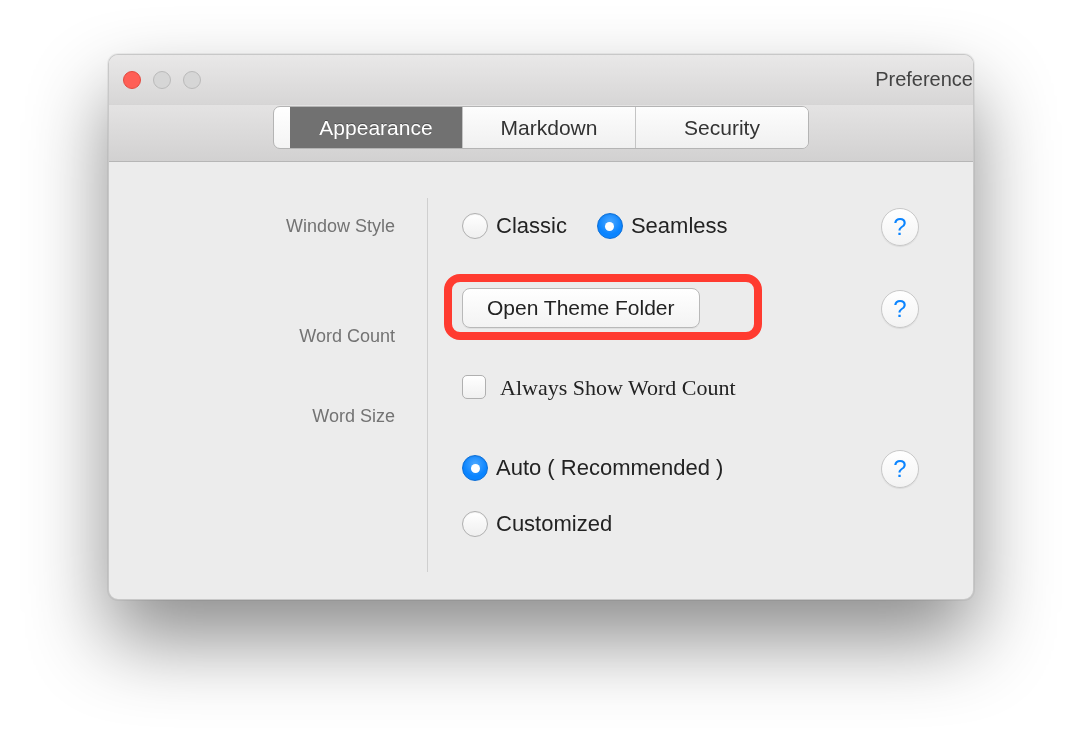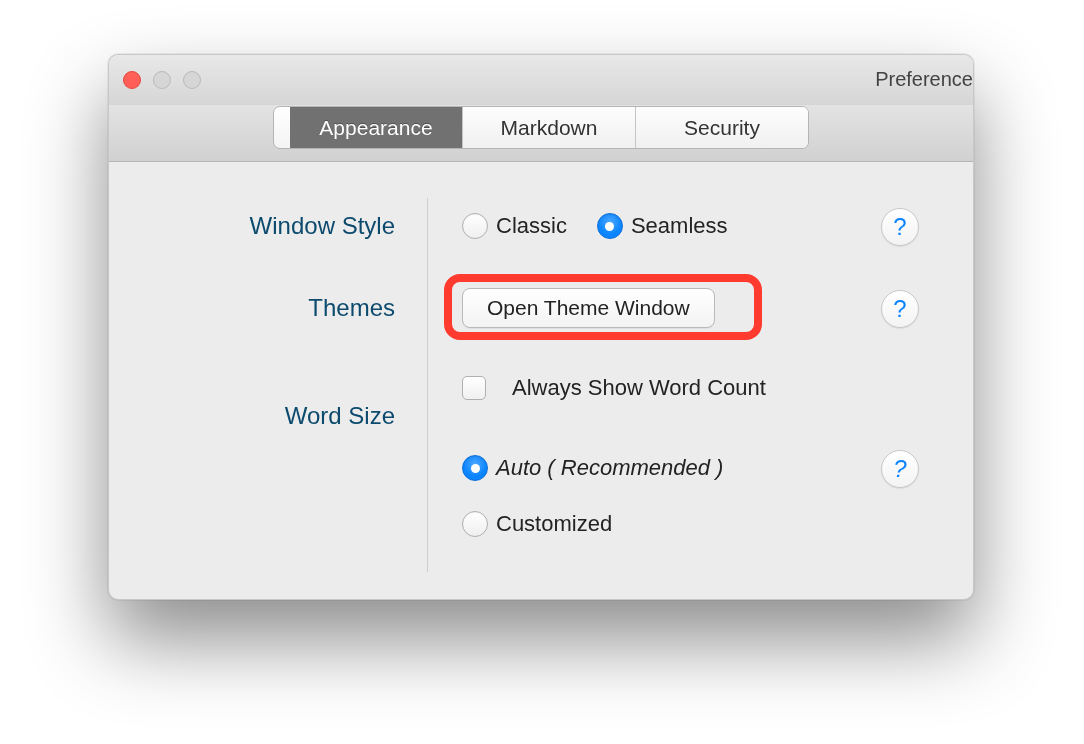--- a/index.html
+++ b/index.html
@@ -114,21 +114,21 @@
     flex: 1;
     display: flex;
     flex-direction: column;
     position: relative;
   }
   .row {
     display: flex;
     align-items: center;
     min-height: 52px;
   }
-  .row.lbl { justify-content: flex-end; font-size: 24px; color:#0c4a6e;text-align:right;}
+  .row.lbl { justify-content: flex-end; font-size: 18px; color:#737373;text-align:right;}
   .spacer { height: 30px; }
   .spacer2 { height: 28px; }
   .spacer3 { height: 28px; }
 
   
   .radio {
     display: inline-flex;
     align-items: center;
     gap: 8px;
     margin-right: 30px;
@@ -154,22 +154,22 @@
     width: 9px;
     height: 9px;
     border-radius: 50%;
     background: #fff;
   }
   .radio .rlabel { font-size: 22px; color:#232323; }
 
   
   .checkbox {
     display: inline-flex;
-    align-items: center;
-    gap: 26px;
+    gap: 14px;
+    font-family: Liberation Serif, serif;
   }
   .checkbox .box {
     width: 22px;
     height: 22px;
     border-radius: 5px;
     border: 1px solid #b0b0b0;
     background: linear-gradient(#ffffff,#f0f0f0);
   }
   .checkbox .clabel { font-size: 22px; color:#232323; }
 
@@ -238,22 +238,22 @@
       <div class="seg-item">Markdown</div>
       <div class="seg-item">Security</div>
     </div>
   </div>
 
   <div class="content">
 
     <div class="labels">
       <div class="row lbl" style="margin-top:2px">Window Style</div>
       <div class="spacer"></div>
-      <div class="row lbl">Themes</div>
       <div class="spacer2"></div>
+      <div class="row lbl">Word Count</div>
       <div class="spacer3"></div>
       <div class="row lbl">Word Size</div>
     </div>
 
     <div class="controls">
 
       <div class="row" style="margin-top:2px; position:relative;">
         <span class="radio">
           <span class="circle"></span>
           <span class="rlabel">Classic</span>
@@ -261,37 +261,37 @@
         <span class="radio checked">
           <span class="circle"></span>
           <span class="rlabel">Seamless</span>
         </span>
         <span class="help help-pos" style="top:8px">?</span>
       </div>
 
       <div class="spacer"></div>
 
       <div class="row" style="position:relative;">
-        <span class="push-btn">Open Theme Window</span>
+        <span class="push-btn">Open Theme Folder</span>
         <span class="help help-pos" style="top:8px">?</span>
         <div class="highlight" style="left:-18px; top:-8px; width:302px; height:50px;"></div>
       </div>
 
       <div class="spacer2"></div>
 
       <div class="row">
         <span class="checkbox">
           <span class="box"></span>
           <span class="clabel">Always Show Word Count</span>
         </span>
       </div>
 
       <div class="spacer3"></div>
 
-      <div class="row" style="position:relative;font-style:italic;">
+      <div class="row" style="position:relative;">
         <span class="radio checked">
           <span class="circle"></span>
           <span class="rlabel">Auto ( Recommended )</span>
         </span>
         <span class="help help-pos" style="top:8px">?</span>
       </div>
 
       <div class="row" style="margin-top:4px">
         <span class="radio">
           <span class="circle"></span>

